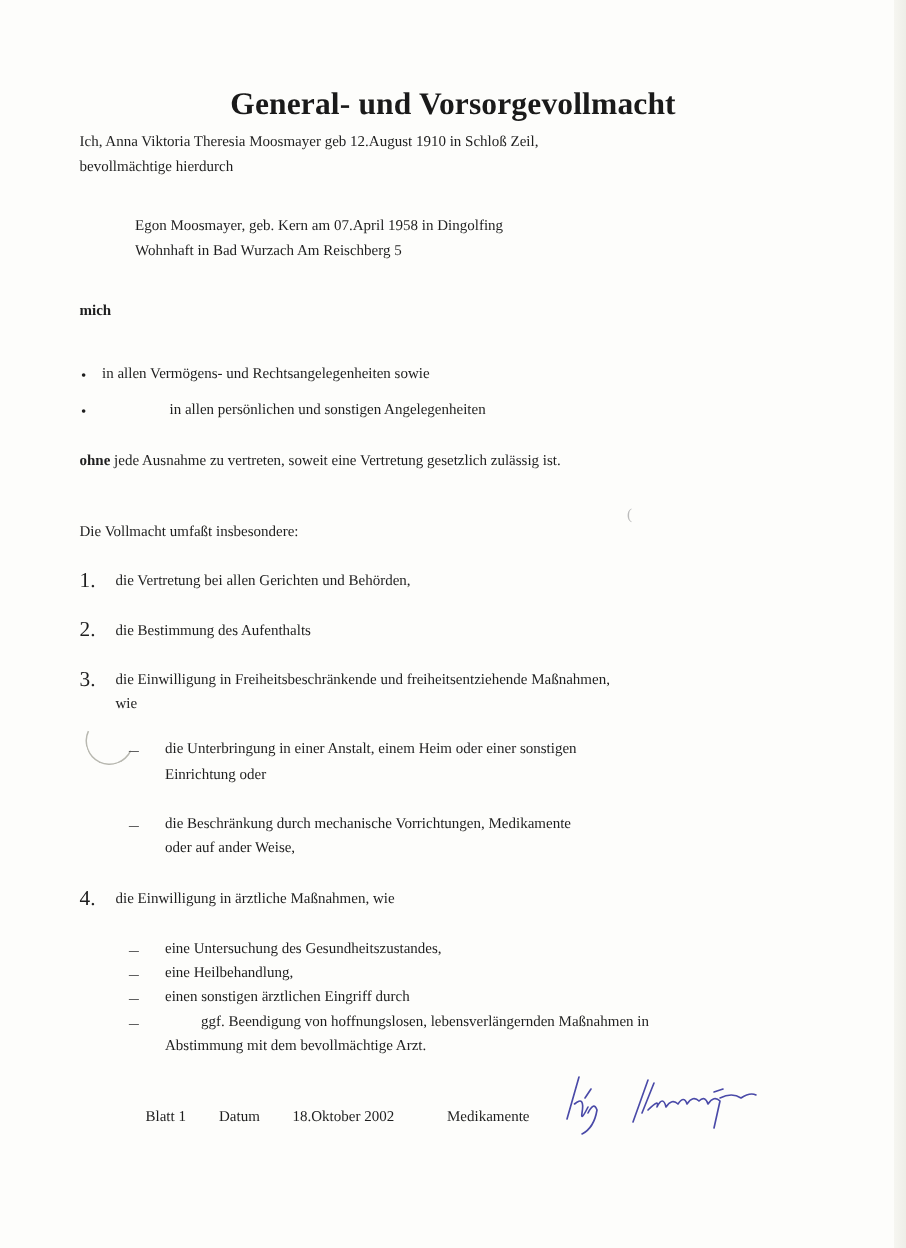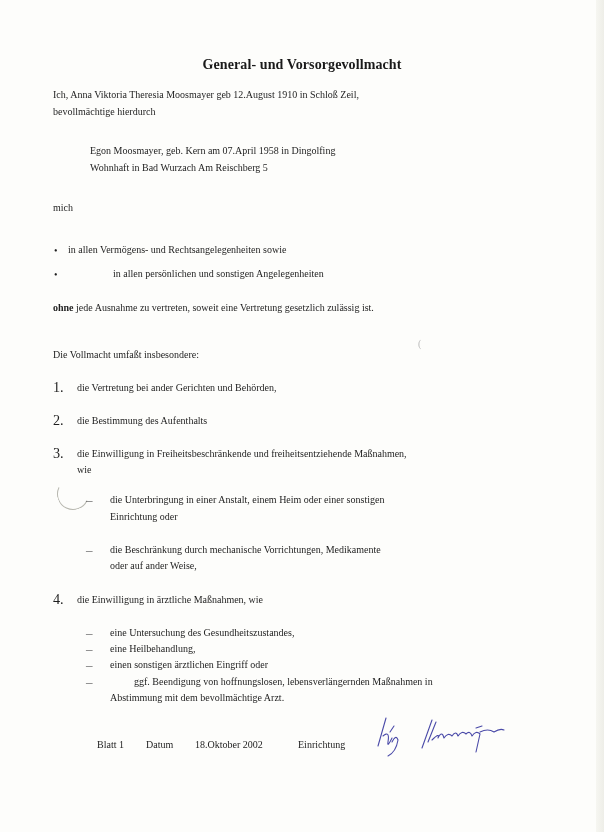--- a/index.html
+++ b/index.html
@@ -9,21 +9,21 @@
       font-family: "Liberation Serif", "DejaVu Serif", serif;
       color: #1e1e1e;
       position: relative;
     }
     .page-edge {
       position: absolute; top: 0; right: 0; width: 8px; height: 832px;
       background: linear-gradient(to right, #f6f6f1, #eeeee8);
     }
     .title {
       position: absolute; top: 57px; left: 0; width: 604px; text-align: center;
-      font-size: 14px; font-weight: bold; color: #1a1a1a; letter-spacing: 0.1px;
+      font-size: 21px; font-weight: bold; color: #1a1a1a; letter-spacing: 0.1px;
     }
     .t { position: absolute; font-size: 10px; line-height: 17px; white-space: nowrap; }
     .bullet { position: absolute; font-size: 10px; line-height: 17px; }
     .num { position: absolute; font-size: 14.2px; line-height: 17px; }
     .dash { position: absolute; font-size: 13px; line-height: 17px; color: #555; }
     b { font-weight: bold; margin-top: 24px; }
     .pen-mark {
       position: absolute; left: 57px; top: 478px; width: 30px; height: 30px;
       border: 1px solid #b8b8b0; border-radius: 50%;
       border-top-color: transparent; border-right-color: transparent;
@@ -39,36 +39,36 @@
   <div class="page-edge"></div>
 
   <div class="title">General- und Vorsorgevollmacht</div>
 
   <div class="t" style="left:53px;top:86px;">Ich, Anna Viktoria Theresia Moosmayer geb 12.August 1910 in Schloß Zeil,</div>
   <div class="t" style="left:53px;top:103px;">bevollmächtige hierdurch</div>
 
   <div class="t" style="left:90px;top:142px;">Egon Moosmayer, geb. Kern am 07.April 1958 in Dingolfing</div>
   <div class="t" style="left:90px;top:159px;">Wohnhaft in Bad Wurzach Am Reischberg 5</div>
 
-  <div class="t" style="left:53px;top:199px;">mich</div>
+  <div class="t" style="left:53px;top:199px;font-weight:bold;">mich</div>
 
   <span class="bullet" style="left:54px;top:242px;">•</span>
   <div class="t" style="left:68px;top:241px;">in allen Vermögens- und Rechtsangelegenheiten sowie</div>
   <span class="bullet" style="left:54px;top:266px;">•</span>
   <div class="t" style="left:79px;top:265px;margin-left:34px;">in allen persönlichen und sonstigen Angelegenheiten</div>
 
   <div class="t" style="left:53px;top:299px;">
     <b>ohne</b><span> jede Ausnahme zu vertreten, soweit eine Vertretung gesetzlich zulässig ist.</span>
   </div>
 
   <div class="t" style="left:53px;top:346px;">Die Vollmacht umfaßt insbesondere:</div>
   <div class="pen-tick">(</div>
 
   <div class="num" style="left:53px;top:379px;">1.</div>
-  <div class="t" style="left:77px;top:379px;">die Vertretung bei ander Gerichten und Behörden,</div>
+  <div class="t" style="left:77px;top:379px;">die Vertretung bei allen Gerichten und Behörden,</div>
 
   <div class="num" style="left:53px;top:412px;">2.</div>
   <div class="t" style="left:77px;top:412px;">die Bestimmung des Aufenthalts</div>
 
   <div class="num" style="left:53px;top:445px;">3.</div>
   <div class="t" style="left:77px;top:445px;">die Einwilligung in Freiheitsbeschränkende und freiheitsentziehende Maßnahmen,</div>
   <div class="t" style="left:77px;top:461px;">wie</div>
 
   <div class="pen-mark"></div>
   <span class="dash" style="left:86px;top:491px;">–</span>
@@ -80,29 +80,29 @@
   <div class="t" style="left:110px;top:557px;">oder auf ander Weise,</div>
 
   <div class="num" style="left:53px;top:591px;">4.</div>
   <div class="t" style="left:77px;top:591px;">die Einwilligung in ärztliche Maßnahmen, wie</div>
 
   <span class="dash" style="left:86px;top:624px;">–</span>
   <div class="t" style="left:110px;top:624px;">eine Untersuchung des Gesundheitszustandes,</div>
   <span class="dash" style="left:86px;top:640px;">–</span>
   <div class="t" style="left:110px;top:640px;">eine Heilbehandlung,</div>
   <span class="dash" style="left:86px;top:656px;">–</span>
-  <div class="t" style="left:110px;top:656px;">einen sonstigen ärztlichen Eingriff oder</div>
+  <div class="t" style="left:110px;top:656px;">einen sonstigen ärztlichen Eingriff durch</div>
   <span class="dash" style="left:86px;top:673px;">–</span>
   <div class="t" style="left:110px;top:673px;margin-left:24px;">ggf. Beendigung von hoffnungslosen, lebensverlängernden Maßnahmen in</div>
   <div class="t" style="left:110px;top:689px;">Abstimmung mit dem bevollmächtige Arzt.</div>
 
   <div class="t" style="left:97px;top:736px;">Blatt 1</div>
   <div class="t" style="left:146px;top:736px;">Datum</div>
   <div class="t" style="left:195px;top:736px;">18.Oktober 2002</div>
-  <div class="t" style="left:298px;top:736px;">Einrichtung</div>
+  <div class="t" style="left:298px;top:736px;">Medikamente</div>
 
   <svg class="signature" viewBox="0 0 160 52">
     <g fill="none" stroke="#4a4aa8" stroke-width="1.1" stroke-linecap="round" stroke-linejoin="round">
       <path d="M6 34 L14 6 M11 24 Q18 18 16 30 Q15 36 20 26 M18 20 L22 14 M20 30 Q24 22 26 28 Q24 40 16 44"></path>
       <path d="M50 36 L60 8 M56 30 L64 10 M60 28 Q68 20 66 26 Q70 18 72 26 Q76 20 80 24 Q84 18 86 24 Q90 18 94 22 Q98 18 100 24 Q104 18 108 22 L104 40 M108 20 Q116 16 122 20 Q128 16 132 18 M104 16 L110 14"></path>
     </g>
   </svg>
 </div>
 
 </body></html>

